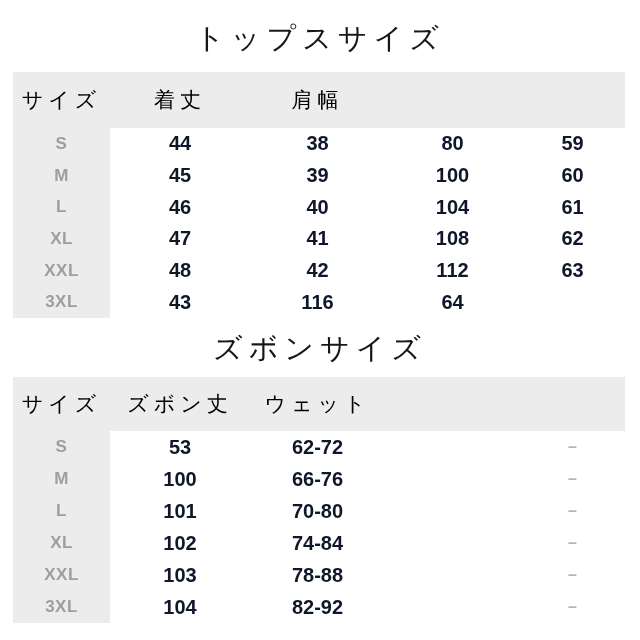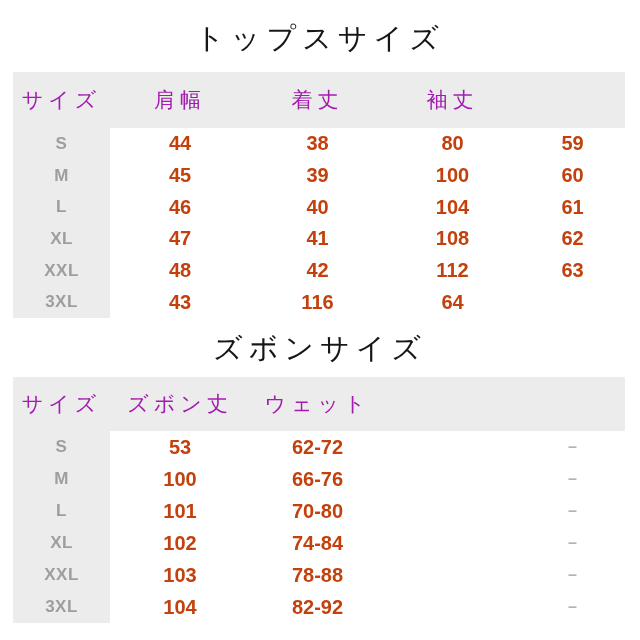--- a/index.html
+++ b/index.html
@@ -35,21 +35,21 @@
   .t-row {
     display: grid;
     grid-template-columns: 97px 140px 135px 135px 105px;
     align-items: center;
   }
   .t-head {
     background: #ececec;
     font-family: "DejaVu Serif", "Liberation Serif", serif;
     font-weight: 500;
     font-size: 21px;
-    color: #a21caf;
+    color: #000000;
     letter-spacing: 5px;
   }
   .tops-table .t-head  { height: 56px; margin-top: 14px; }
   .pants-table .t-head { height: 54px; margin-top: 9px; }
   .t-head .h-cell { text-align: center; }
 
   .tops-table  .t-body .t-row { height: 31.7px; }
   .pants-table .t-body .t-row { height: 32px; }
 
   .size-cell {
@@ -58,44 +58,43 @@
     display: flex;
     align-items: center;
     justify-content: center;
     color: #9e9e9e;
     font-weight: 700;
     font-size: 17px;
     letter-spacing: 0.5px;
   }
   .val-cell {
     text-align: center;
-    color: #c2410c;
+    color: #0f172a;
     font-weight: 700;
     font-size: 20px;
   }
   .dash-cell {
     text-align: center;
     color: #b3b3b3;
     font-weight: 700;
     font-size: 16px;
   }
 </style>
 </head>
 <body>
 
 <div class="page">
 
   <h1 class="chart-title title-tops">トップスサイズ</h1>
 
   <div class="size-table tops-table">
     <div class="t-row t-head">
       <div class="h-cell">サイズ</div>
+      <div class="h-cell">着丈</div>
       <div class="h-cell">肩幅</div>
-      <div class="h-cell">着丈</div>
-      <div class="h-cell">袖丈</div>
     </div>
     <div class="t-body">
       <div class="t-row">
         <div class="size-cell">S</div>
         <div class="val-cell">44</div>
         <div class="val-cell">38</div>
         <div class="val-cell">80</div>
         <div class="val-cell">59</div>
       </div>
       <div class="t-row">

